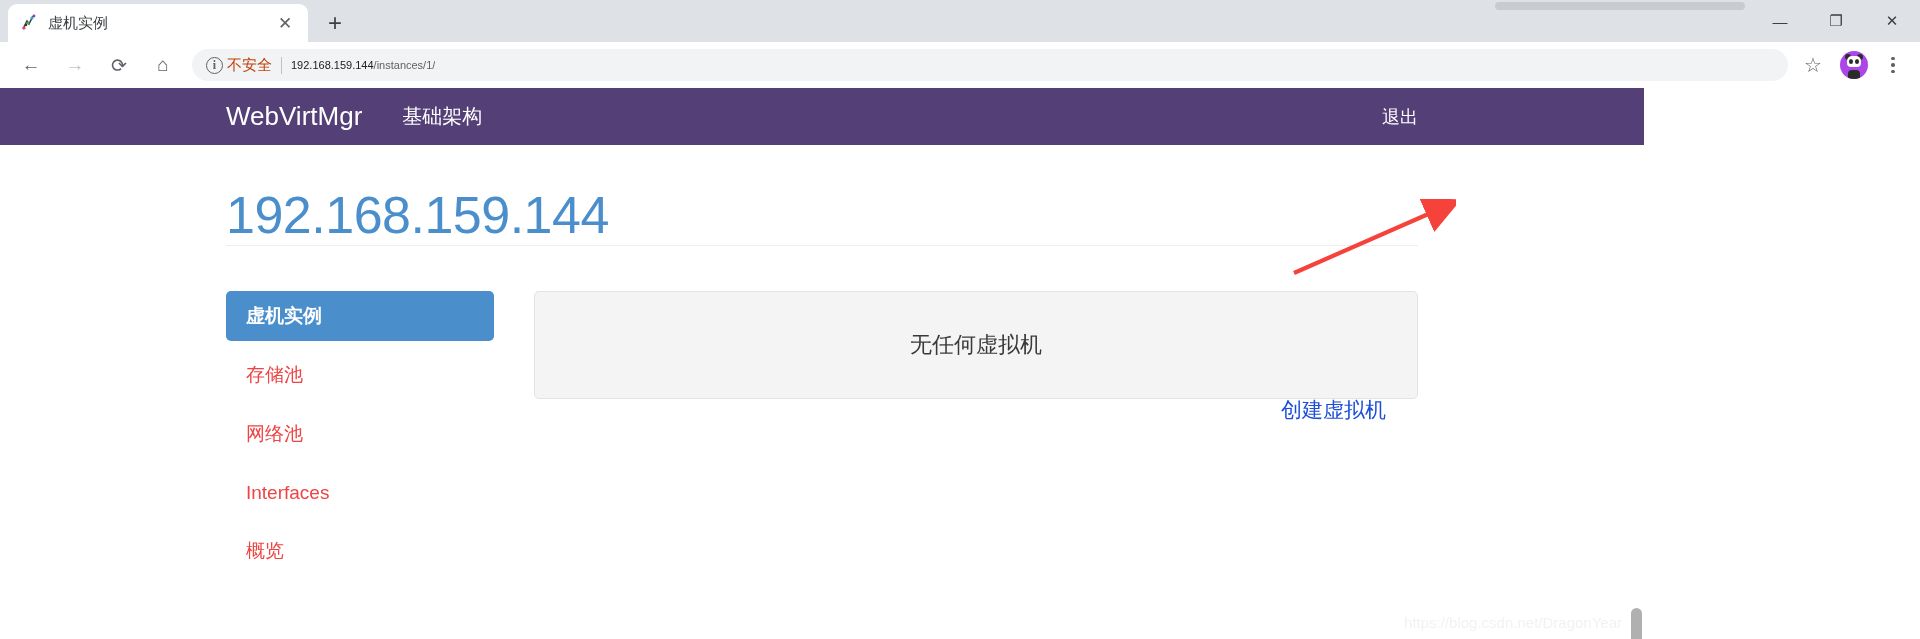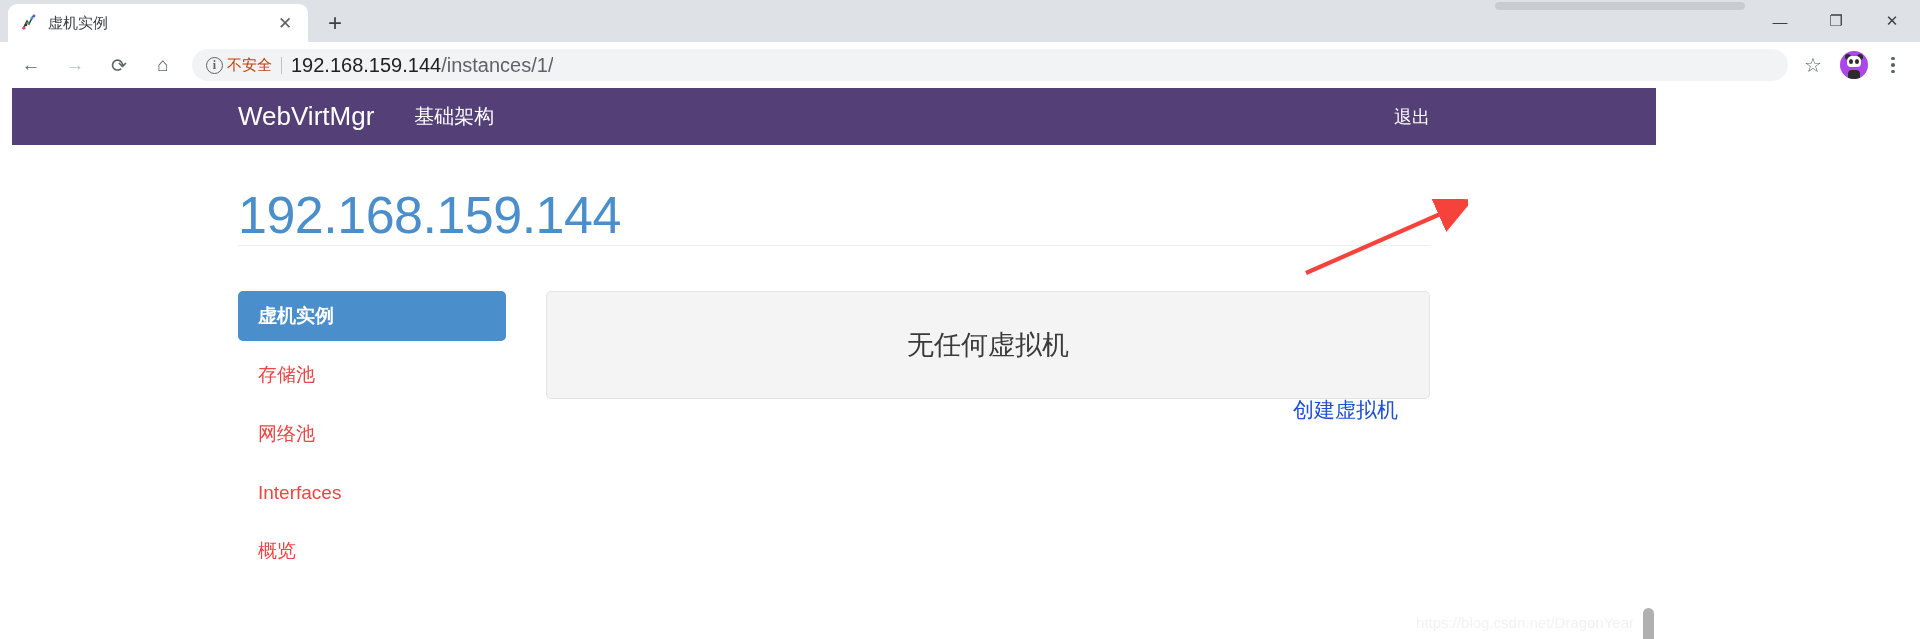--- a/index.html
+++ b/index.html
@@ -131,21 +131,21 @@
     margin-left: 4px;
     white-space: nowrap;
   }
   .omni-sep {
     width: 1px; height: 17px;
     background: #bdc1c6;
     margin: 0 9px;
     flex: 0 0 1px;
   }
   .omni-url {
-    font-size: 20px;
+    font-size: 11px;
     color: #202124;
     white-space: nowrap;
     overflow: hidden;
   }
   .omni-url .path { color: #5f6368; }
   .star-icon {
     width: 34px; height: 34px;
     display: flex; align-items: center; justify-content: center;
     color: #5f6368;
     font-size: 20px;
@@ -200,21 +200,21 @@
   .menu-dots i {
     width: 3.5px; height: 3.5px;
     background: #5f6368;
     border-radius: 50%;
     display: block;
   }
 
   
   .page {
     position: absolute;
-    left: 12px;
+    left: 0;
     top: 88px;
     width: 1644px;
     height: 551px;
     background: #ffffff;
     overflow: hidden;
   }
 
   .navbar {
     height: 57px;
     background: #543f77;
@@ -314,21 +314,21 @@
   .empty-panel {
     background: #f4f4f4;
     border: 1px solid #e3e3e3;
     border-radius: 5px;
     height: 108px;
     display: flex;
     align-items: center;
     justify-content: center;
   }
   .empty-text {
-    font-size: 27px;
+    font-size: 22px;
     color: #3a3a3a;
   }
 
   
   .anno-arrow {
     position: absolute;
     left: 1286px;
     top: 111px;
     width: 170px;
     height: 80px;

